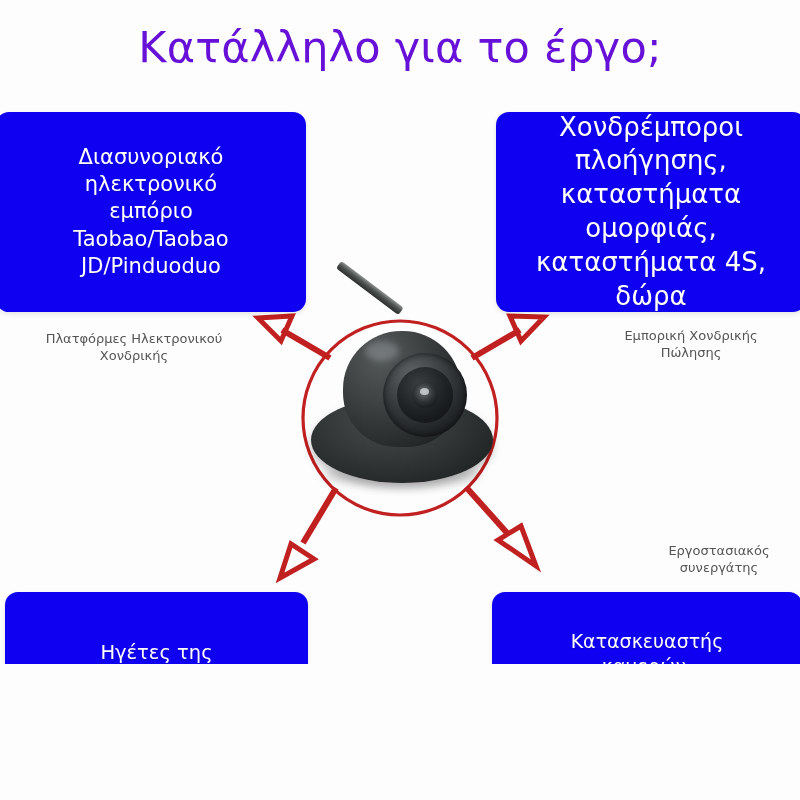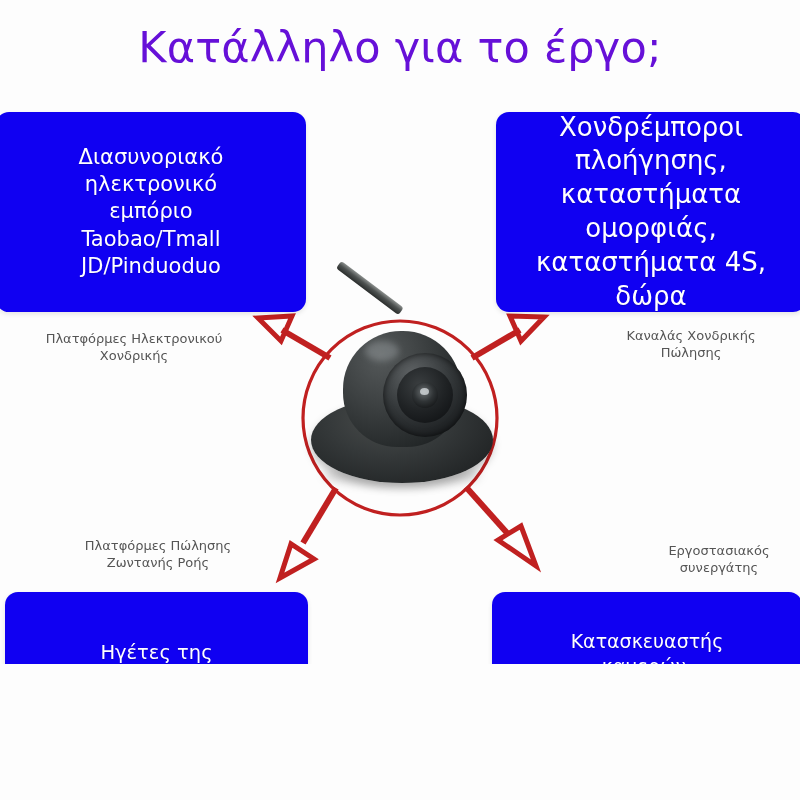--- a/index.html
+++ b/index.html
@@ -234,21 +234,21 @@
           <div id="cam-lens-glint"></div>
         </div>
       </div>
     </div>
   </div>
 
   <div class="card" id="card-tl">
     <div class="card-text">Διασυνοριακό
 ηλεκτρονικό
 εμπόριο
-Taobao/Tmall
+Taobao/Taobao
 JD/Pinduoduo</div>
   </div>
 
   <div class="card" id="card-tr">
     <div class="card-text">Χονδρέμποροι
 πλοήγησης,
 καταστήματα
 ομορφιάς,
 καταστήματα 4S, δώρα</div>
   </div>
@@ -263,22 +263,20 @@
   <div class="card" id="card-br">
     <div class="card-text">Κατασκευαστής
 καμερών,
 κατασκευαστής μεγάλων
 οθονών και πλοήγησης,
 Εμπορική εταιρεία</div>
   </div>
 
   <div class="caption" id="caption-tl">Πλατφόρμες Ηλεκτρονικού Χονδρικής</div>
 
-  <div class="caption" id="caption-tr">Καναλάς Χονδρικής
+  <div class="caption" id="caption-tr">Εμπορική Χονδρικής
 Πώλησης</div>
 
-  <div class="caption" id="caption-bl">Πλατφόρμες Πώλησης
-Ζωντανής Ροής</div>
 
   <div class="caption" id="caption-br">Εργοστασιακός
 συνεργάτης</div>
 
 </div>
 
 </body></html>

